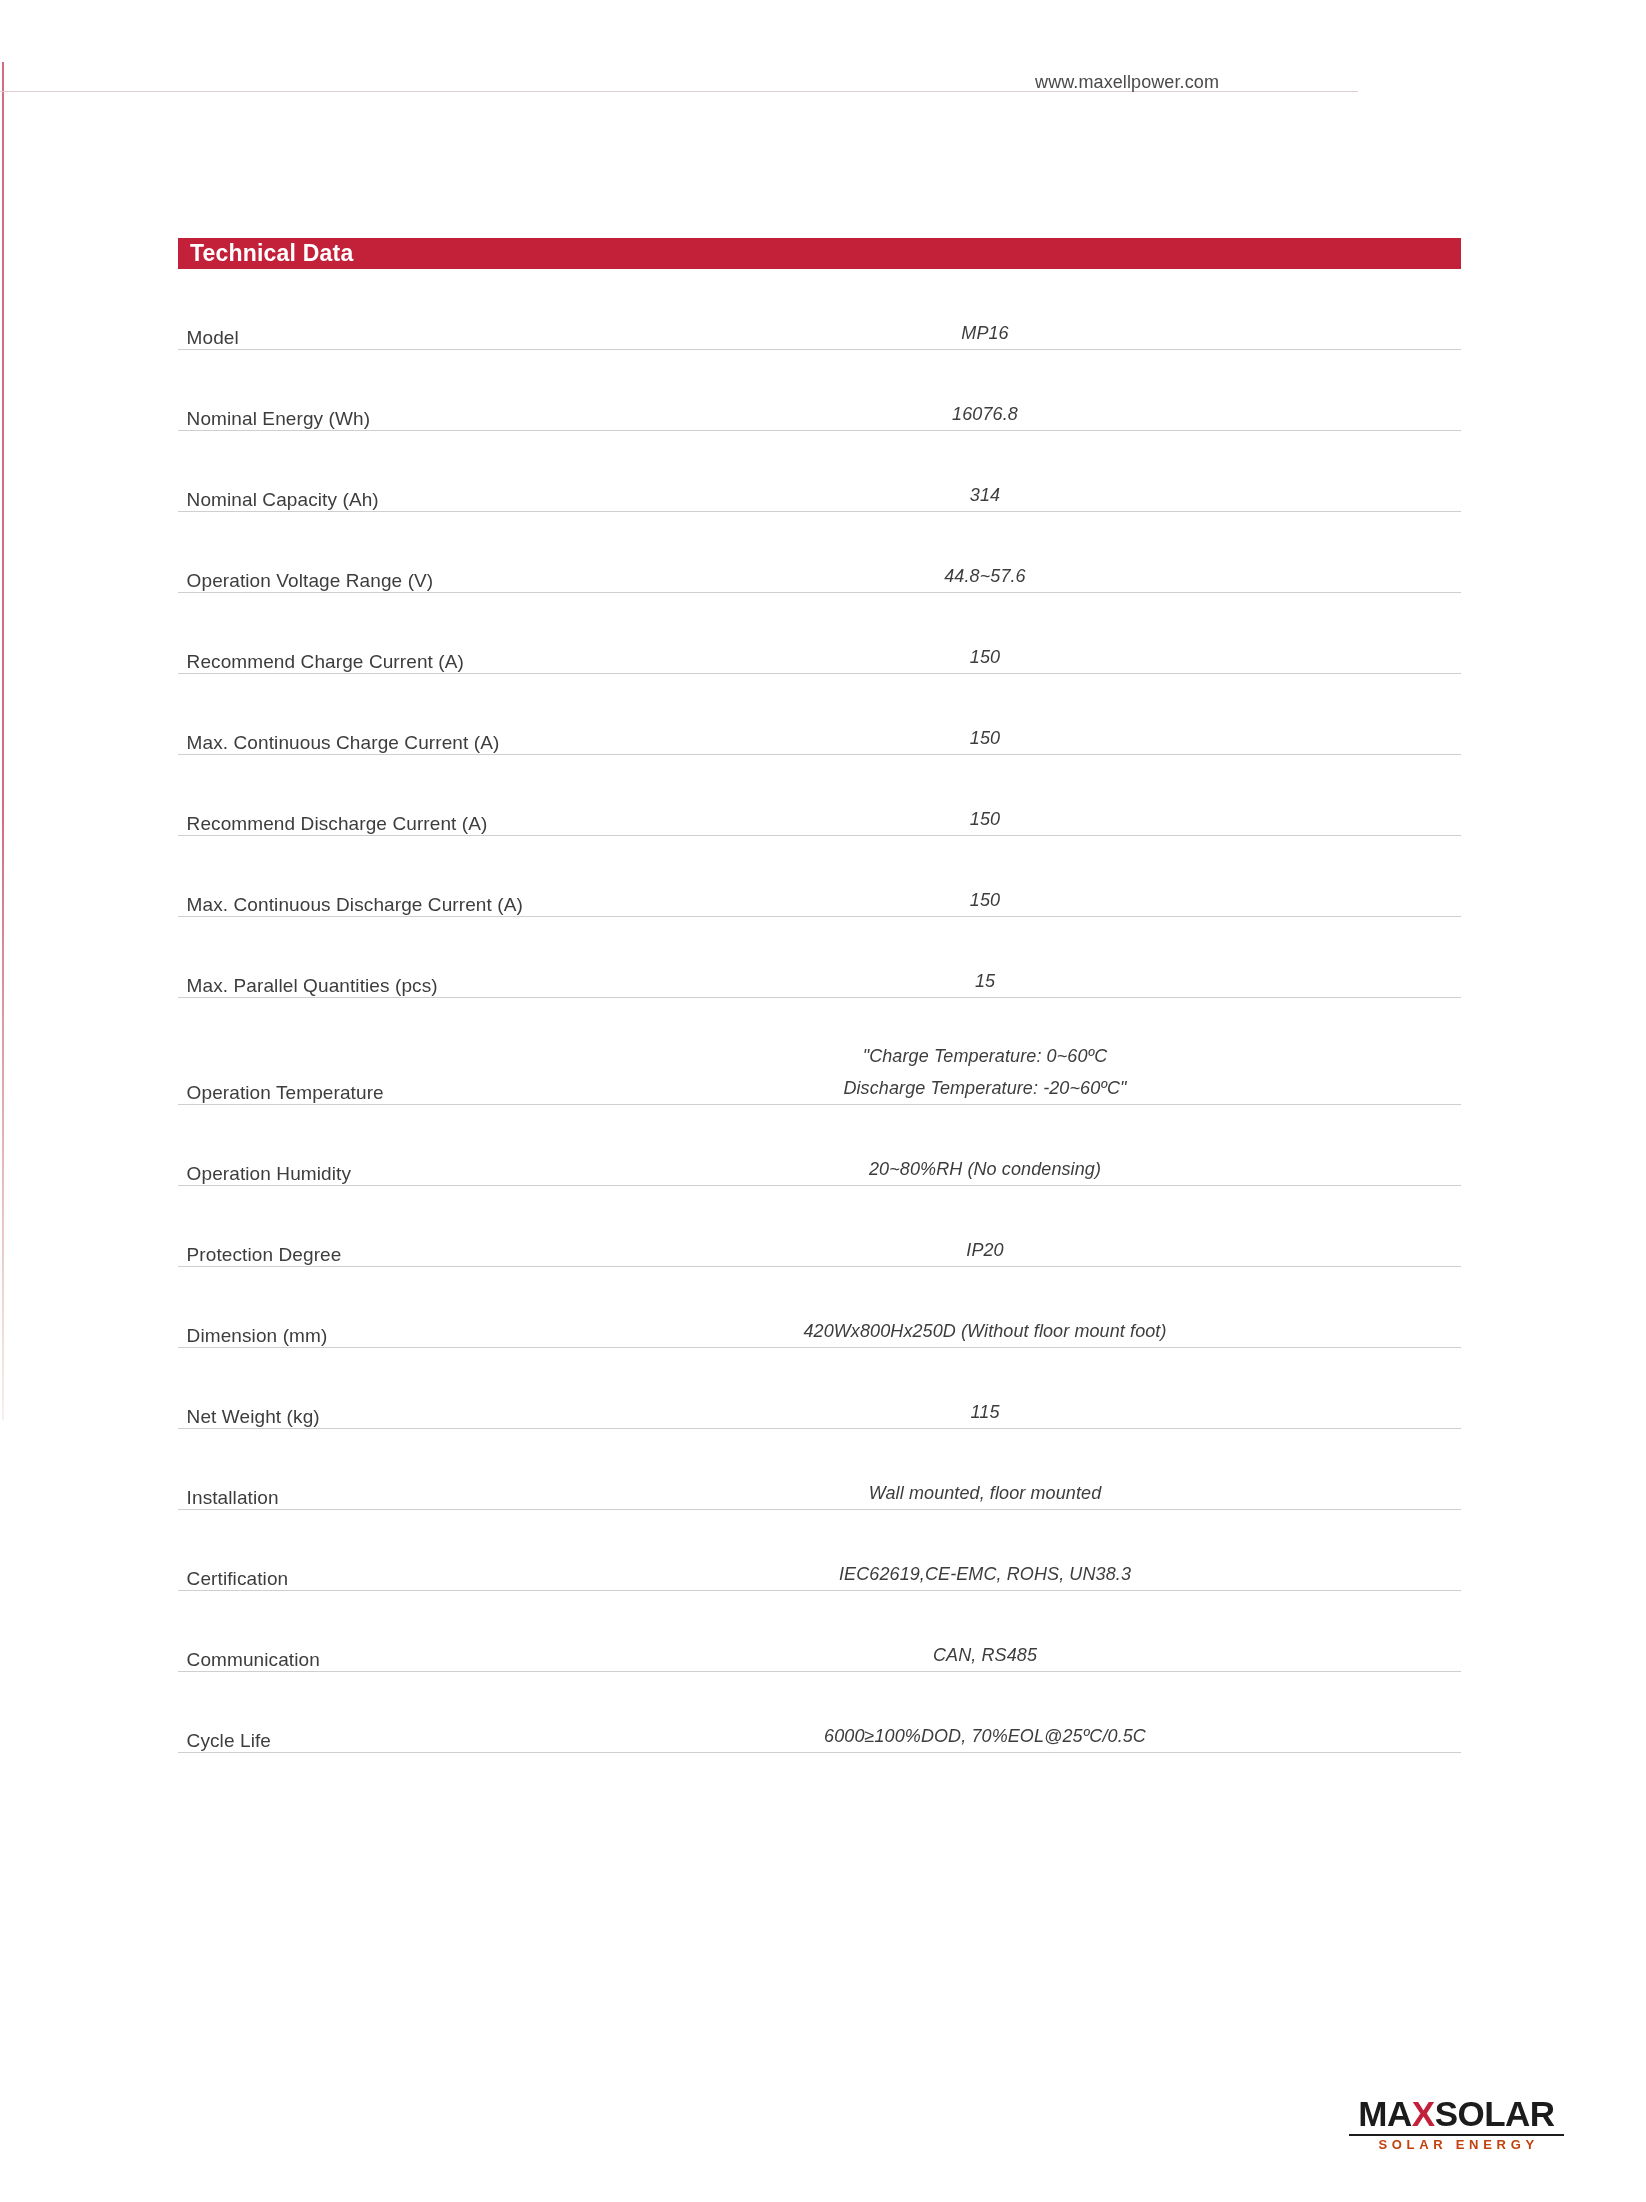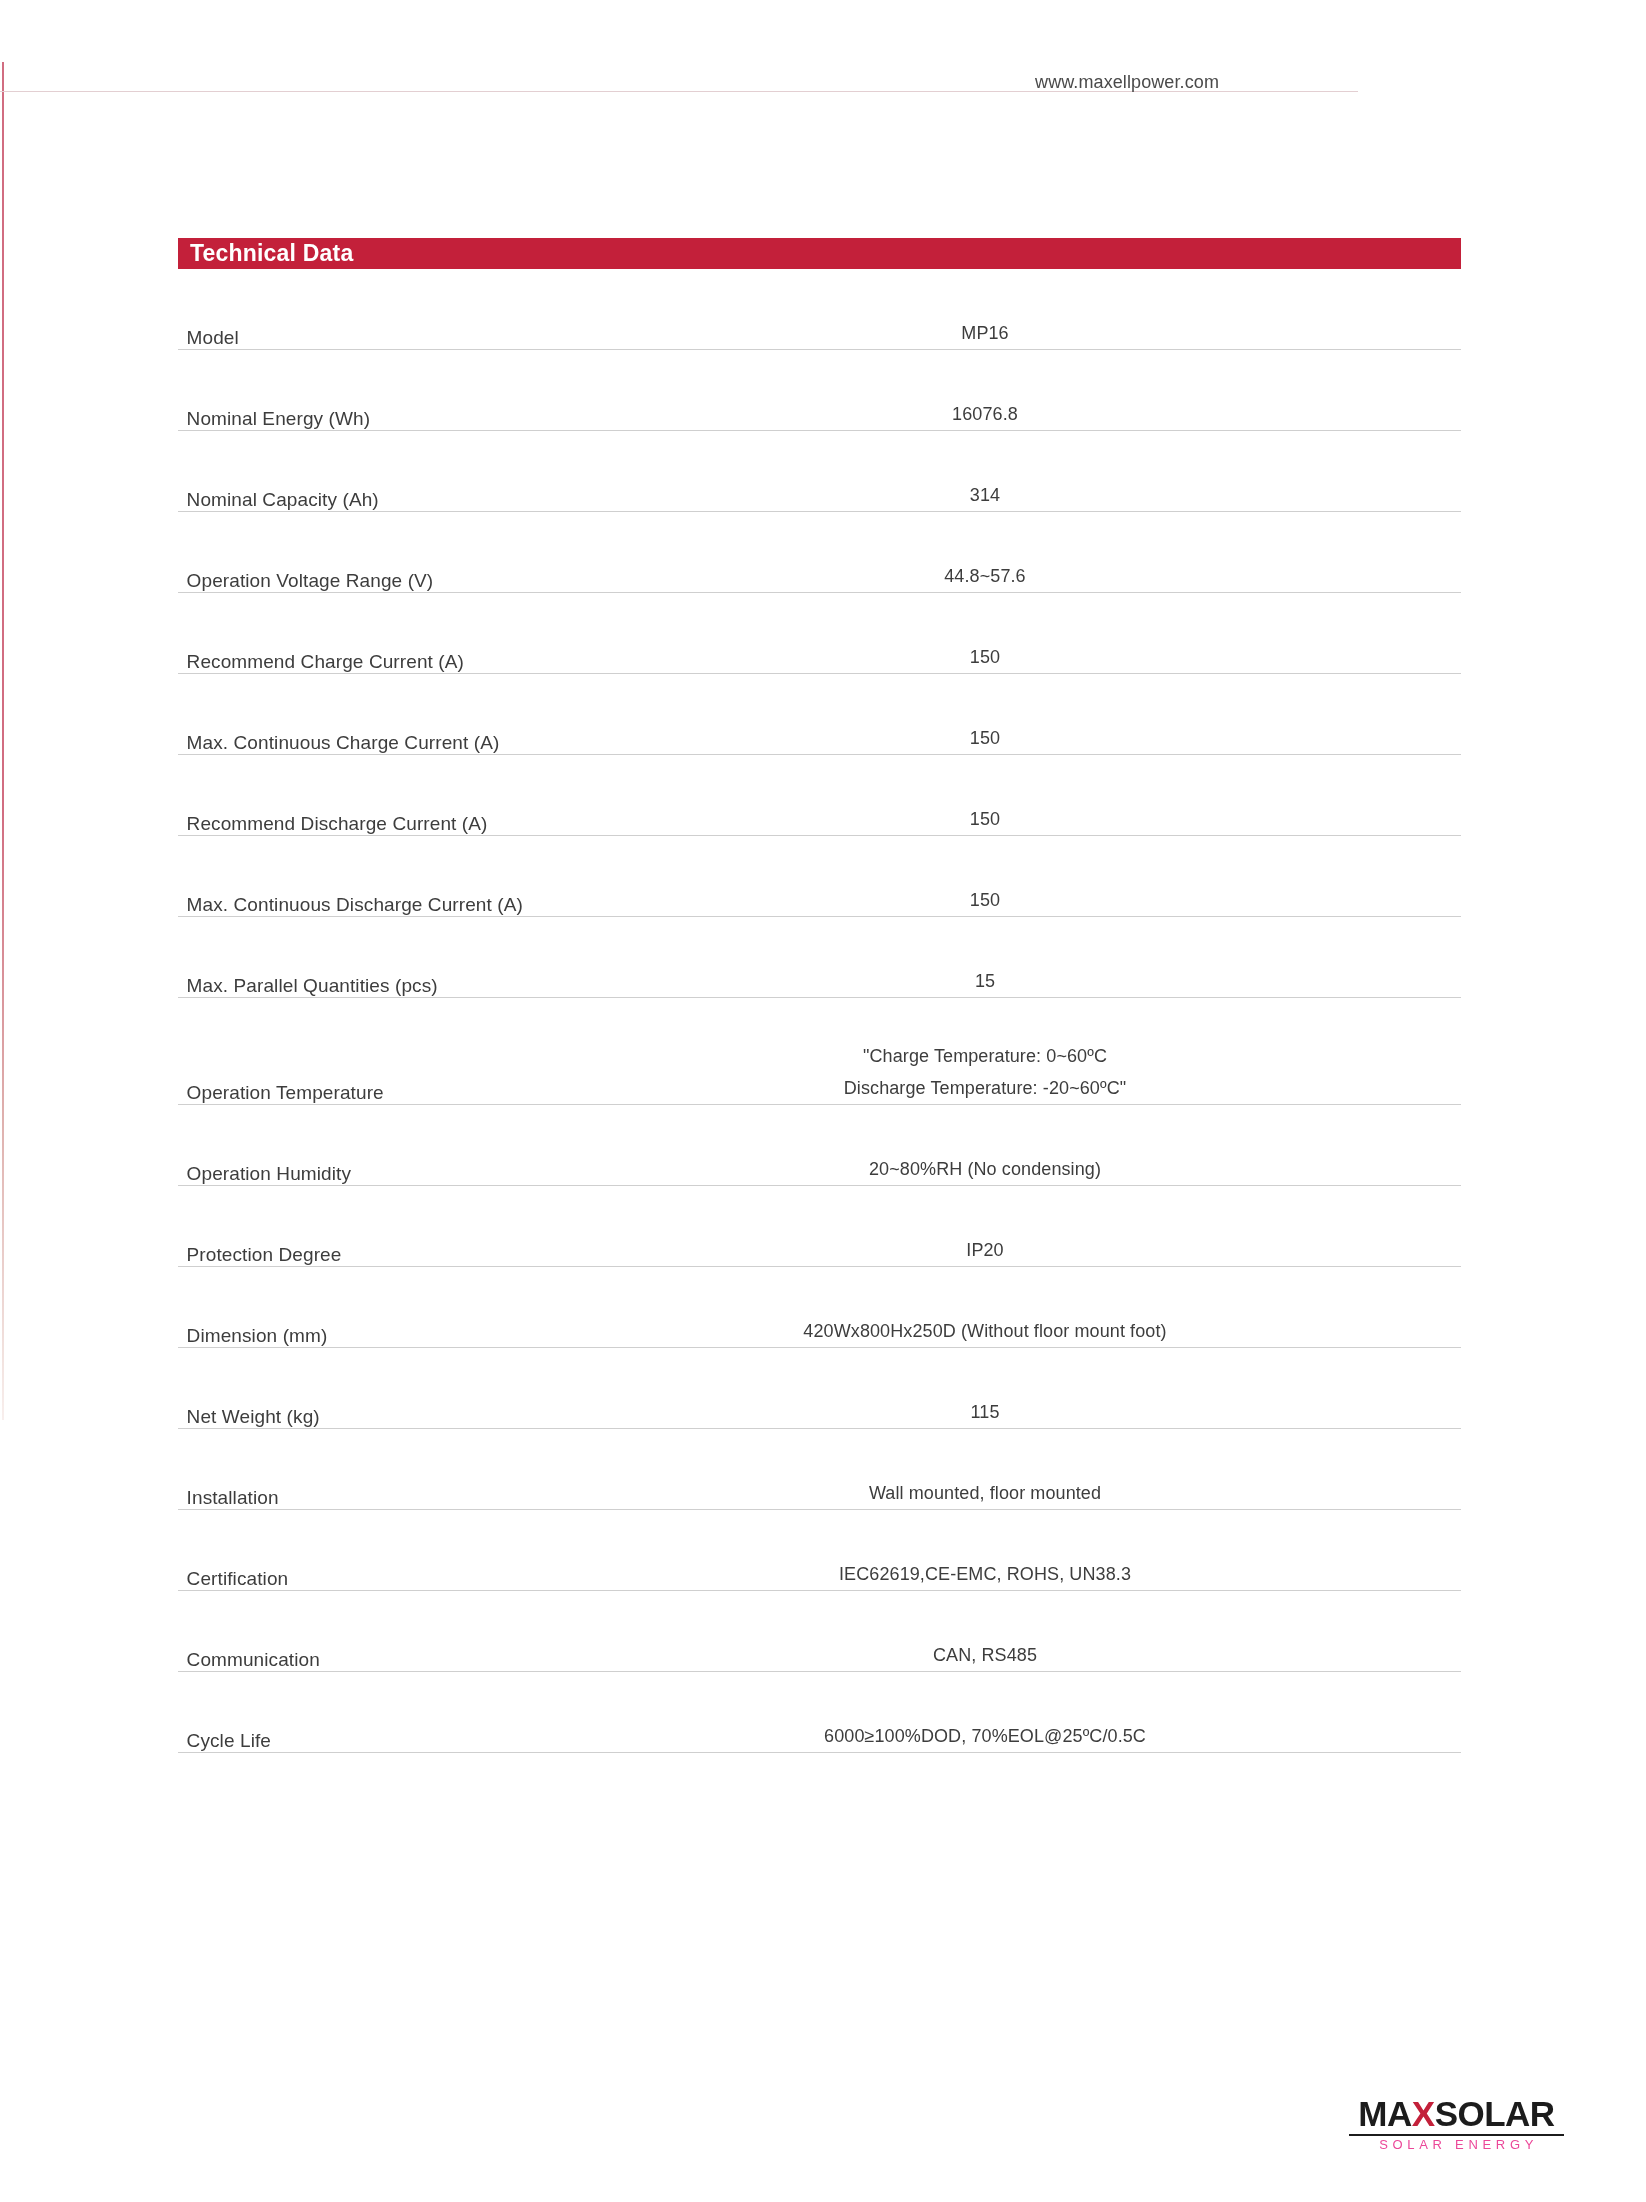--- a/index.html
+++ b/index.html
@@ -99,20 +99,21 @@
   }
   .spec-value {
     flex: 1 1 auto;
     text-align: center;
     padding-right: 151px;
     box-sizing: border-box;
     font-size: 18px;
     color: #3d3d3d;
     letter-spacing: 0.1px;
     line-height: 1.75;
+    font-style: italic;
   }
   .spec-value .line { display: block; }
 
   
   .brand-logo {
     position: absolute;
     right: 83px;
     bottom: 50px;
     width: 215px;
     text-align: center;
@@ -128,23 +129,23 @@
     font-family: "Liberation Sans", sans-serif;
   }
   .brand-wordmark .x-mark { color: #c3203a; }
   .brand-underline {
     height: 1.7px;
     background: #1c1c1c;
     margin: 2.6px 0 1.7px 0;
   }
   .brand-tagline {
     font-size: 13px;
-    font-weight: normal;
+    font-weight: bold;
     letter-spacing: 4.7px;
-    color: #ec4899;
+    color: #c2410c;
     line-height: 1.2;
     white-space: nowrap;
     text-indent: 4.3px;
   }
 </style>
 </head>
 <body>
 
 <div class="left-accent"></div>
 

